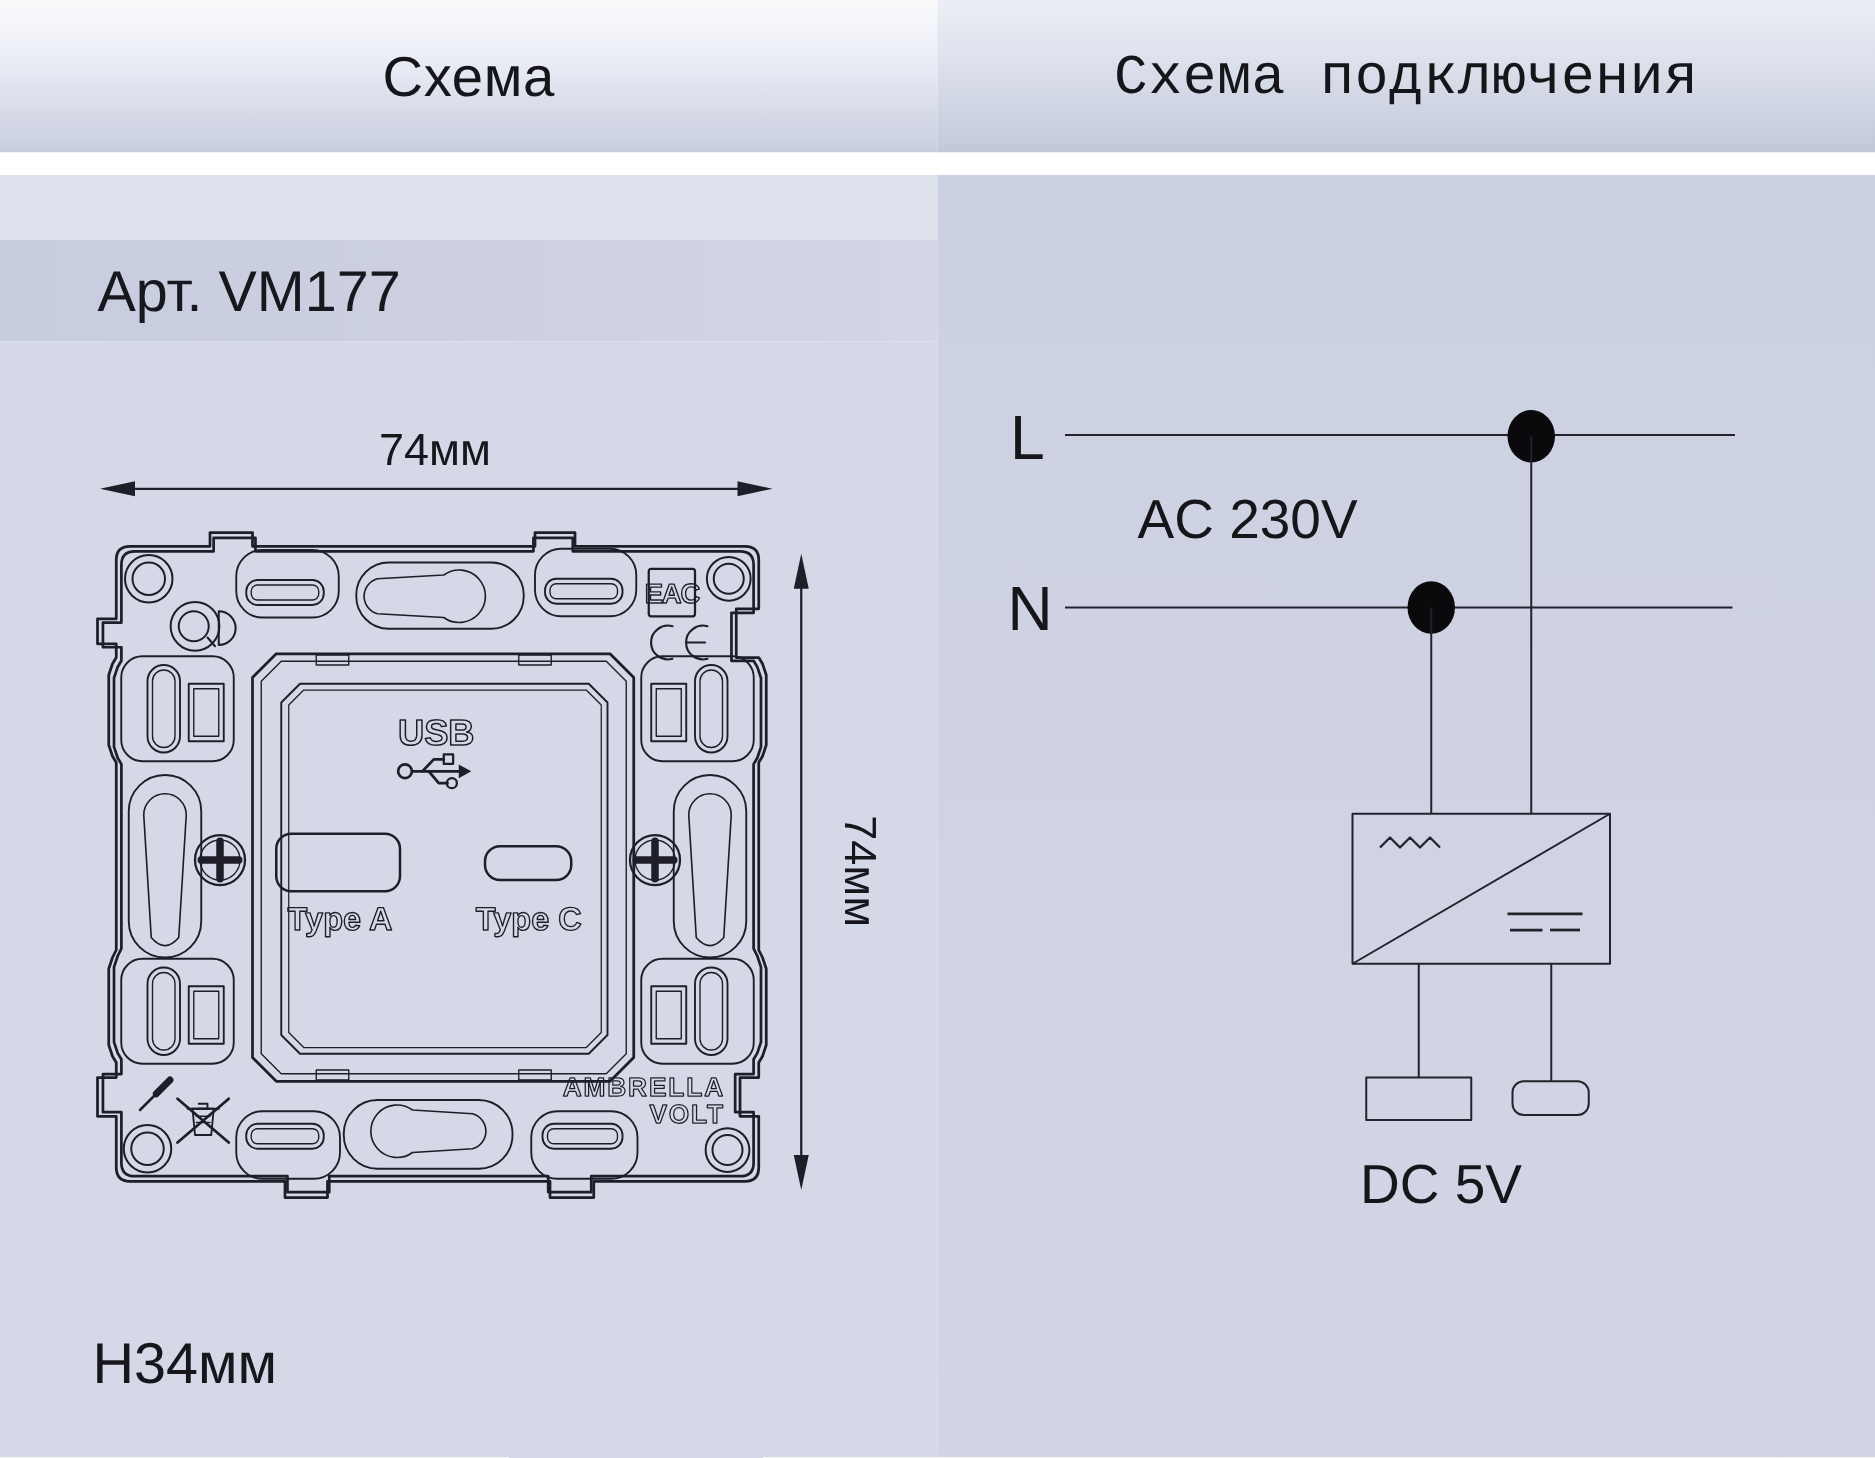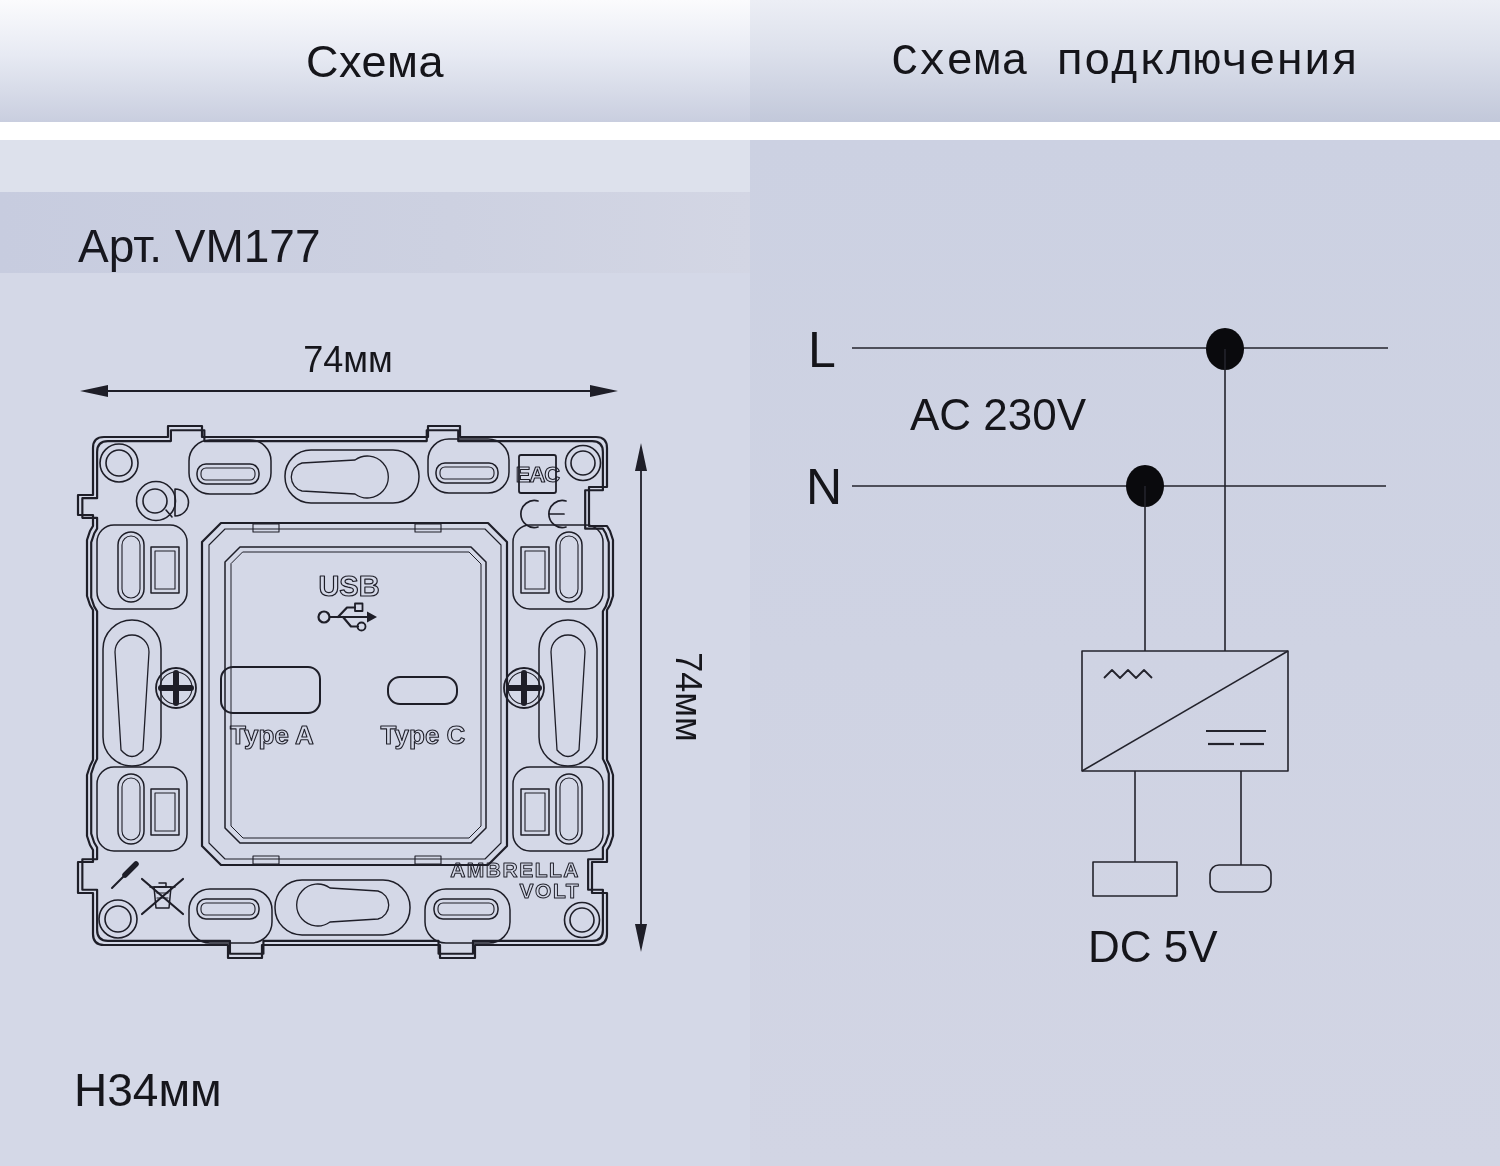--- a/index.html
+++ b/index.html
@@ -11,21 +11,21 @@
   .header-row{position:absolute;top:0;left:0;width:1500px;height:122px;display:flex;}
   .header-cell{width:750px;height:122px;display:flex;align-items:center;justify-content:center;}
   .header-cell.left{background:linear-gradient(180deg,#fbfbfd 0%,#e7eaf3 45%,#c9cedf 100%);}
   .header-cell.right{background:linear-gradient(180deg,#eceef5 0%,#dde1ec 40%,#c2c8da 100%);font-family:Liberation Mono, monospace;}
   .header-title{font-size:45px;font-weight:500;letter-spacing:0.5px;color:#15151a;margin-top:2px;}
   .white-gap{position:absolute;top:122px;left:0;width:1500px;height:18px;background:#ffffff;}
   .left-col{position:absolute;top:140px;left:0;width:750px;height:1026px;}
   .band1{position:absolute;top:0;left:0;width:750px;height:52px;background:#dde1ec;}
   .band2{position:absolute;top:52px;left:0;width:750px;height:81px;
          background:linear-gradient(90deg,#c7ccdf 0%,#cdd1e1 60%,#d3d6e4 100%);
-         display:flex;align-items:flex-end;}
+         display:flex;align-items:center;}
   .article-text{font-size:46px;font-weight:500;color:#17171e;padding-left:78px;}
   .band3{position:absolute;top:133px;left:0;width:750px;height:893px;background:#d4d8e7;}
   .right-col{position:absolute;top:140px;left:750px;width:750px;height:1026px;
          background:linear-gradient(180deg,#cცd1e2 0%,#ccd1e2 0%,#d2d5e4 100%);
          background:linear-gradient(180deg,#ccd1e2 0%,#d2d5e4 100%);}
   svg{position:absolute;top:0;left:0;}
   svg text{font-family:"Liberation Sans", sans-serif;}
   .dim-label{font-size:36px;font-weight:500;fill:#16161c;}
   .big-label{font-size:46px;font-weight:500;fill:#16161c;}
   .wire-label{font-size:50px;font-weight:500;fill:#15151a;}

